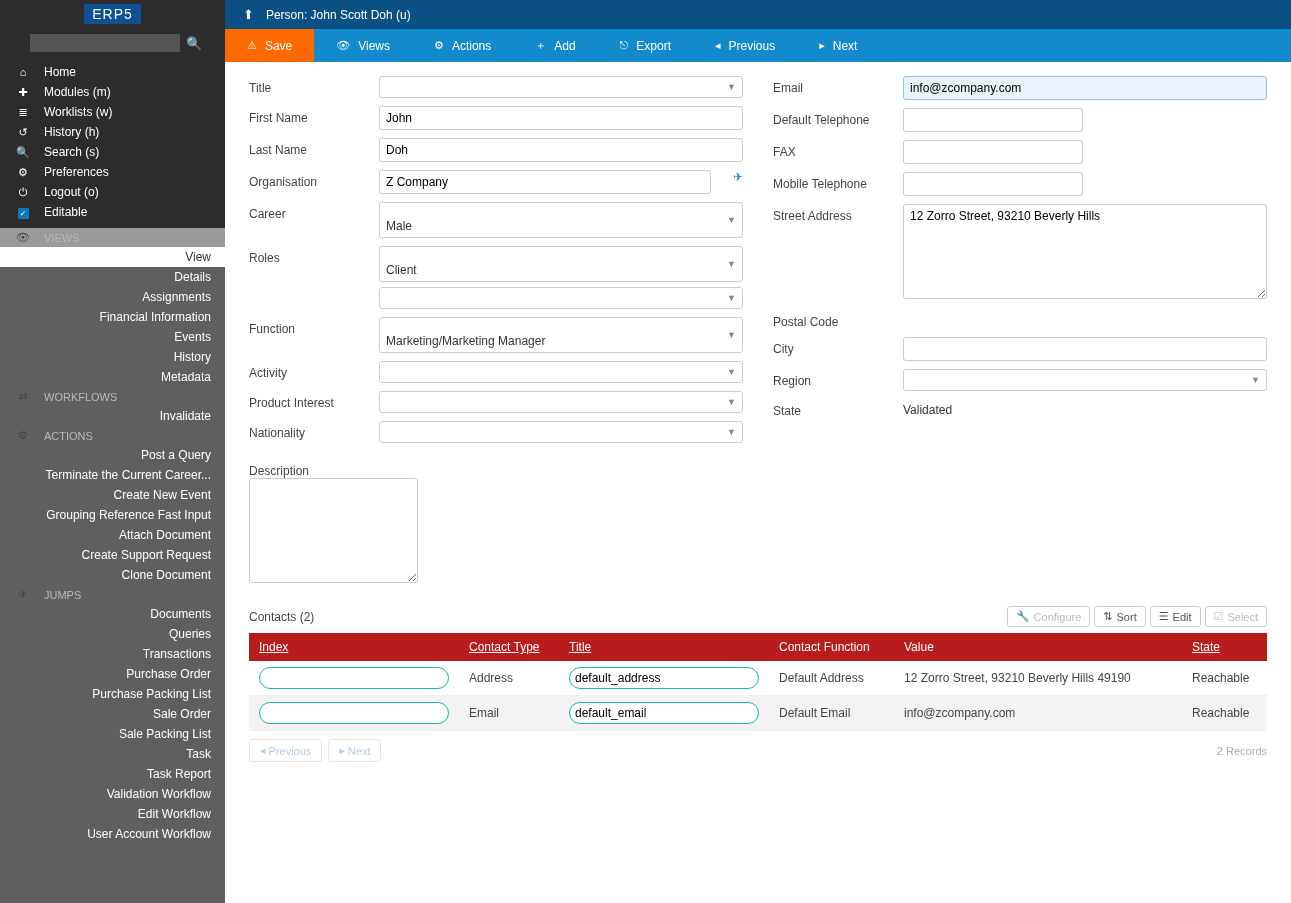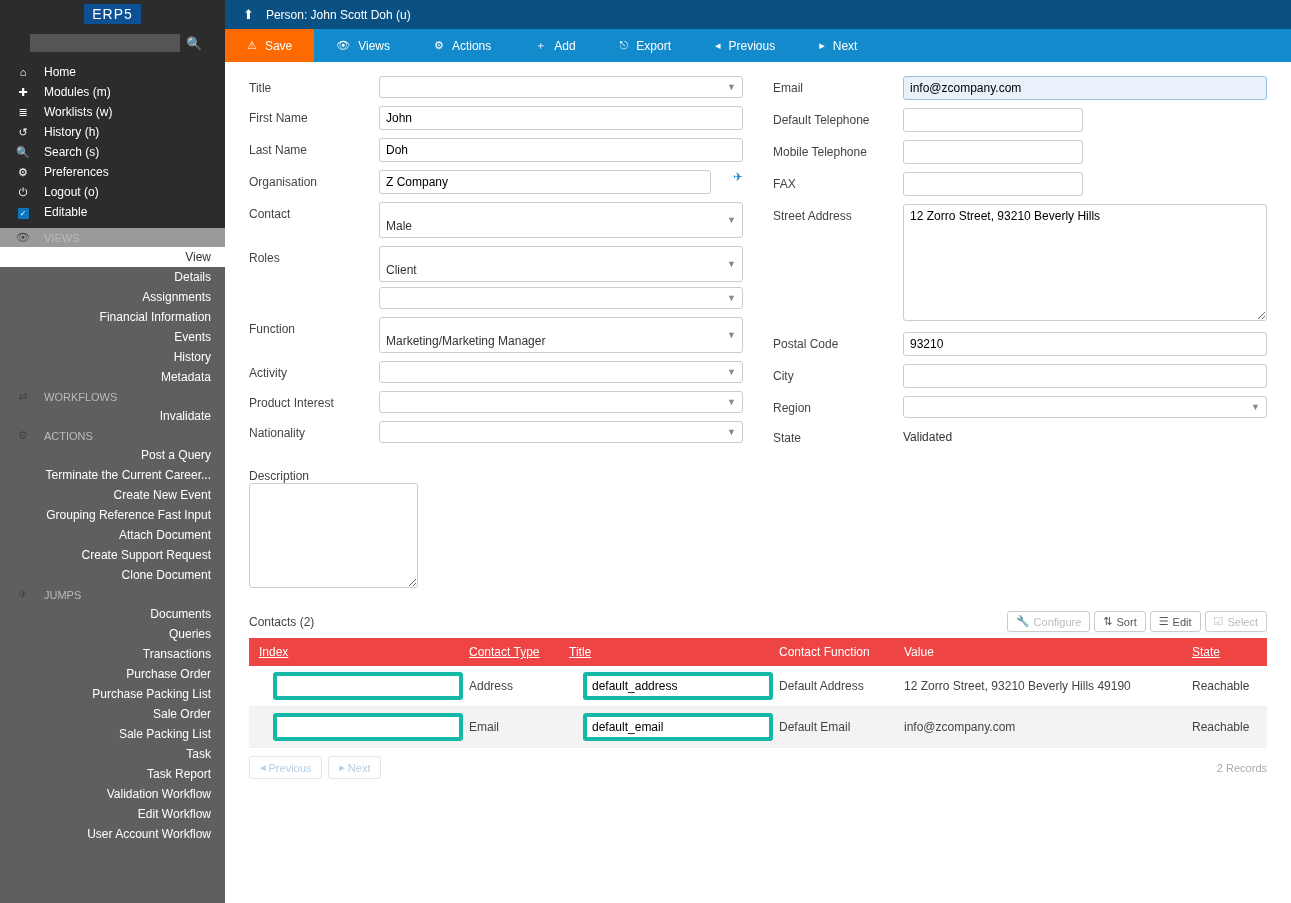--- a/index.html
+++ b/index.html
@@ -53,26 +53,26 @@
 .desc-row .form-label { width: 130px; }
 .desc-row textarea { height: 105px; }
 
 .contacts-section { margin-top: 20px; }
 .contacts-header { display: flex; align-items: center; margin-bottom: 6px; }
 .contacts-title { font-size: 12px; color: #444; }
 .contacts-tools { margin-left: auto; display: flex; gap: 4px; }
 .tool-btn { border: 1px solid #ccc; border-radius: 3px; padding: 3px 8px; font-size: 11px; color: #555; cursor: pointer; display: flex; align-items: center; gap: 4px; background: #fff; }
 .tool-btn.disabled { color: #bbb; cursor: default; }
 .contacts-table { width: 100%; border-collapse: collapse; }
-.contacts-table thead { background: #ef4444; color: #fff; padding-left: 12px; }
+.contacts-table thead { background: #b91c1c; color: #fff; padding-left: 12px; }
 .contacts-table th { text-align: left; padding: 7px 10px; font-weight: normal; font-size: 12px; }
 .contacts-table th.underline { text-decoration: underline; }
 .contacts-table td { padding: 6px 10px; border-bottom: 1px solid #eee; font-size: 12px; color: #444; vertical-align: middle; }
 .contacts-table tbody tr:nth-child(even) { background: #f3f3f3; }
-.contacts-table input { width: 100%; border: 4px solid #14b8a6; border-radius: 3px; padding: 3px 5px; font-size: 12px; margin-left: 14px; }
+.contacts-table input { width: 100%; border: 1px solid #14b8a6; border-radius: 11px; padding: 3px 5px; font-size: 12px; }
 .records-footer { margin-top: 8px; display: flex; align-items: center; }
 .pager-btn { border: 1px solid #e5e5e5; border-radius: 3px; padding: 4px 10px; font-size: 11px; color: #b5cee2; margin-right: 6px; cursor: pointer; display: flex; align-items: center; gap: 3px; }
 .records-count { margin-left: auto; color: #aaa; font-size: 11px; }
 </style>
 </head>
 <body>
 
 <div class="app">
   <aside class="sidebar">
     <div class="logo-area">
@@ -230,21 +230,21 @@
           <div class="form-row">
               <div class="form-label">Organisation</div>
               <div class="form-control">
                 <div class="org-wrap">
                   <input type="text" value="Z Company" style="">
                   <span class="plane-icon">✈</span>
                 </div>
               </div>
             </div>
           <div class="form-row">
-              <div class="form-label">Contact</div>
+              <div class="form-label">Career</div>
               <div class="form-control">
                 <div class="select-wrap">
                   <span class="text">Male</span>
                   <span class="chevron">▼</span>
                 </div>
               </div>
             </div>
           <div class="form-row">
               <div class="form-label">Roles</div>
               <div class="form-control">
@@ -301,34 +301,33 @@
         <div class="form-col">
           <div class="form-row">
               <div class="form-label">Email</div>
               <div class="form-control"><input type="text" class="highlight" value="info@zcompany.com" style=""></div>
             </div>
           <div class="form-row">
               <div class="form-label">Default Telephone</div>
               <div class="form-control"><input type="text" style="width: 180px;" value=""></div>
             </div>
           <div class="form-row">
+              <div class="form-label">FAX</div>
+              <div class="form-control"><input type="text" style="width: 180px;" value=""></div>
+            </div>
+          <div class="form-row">
               <div class="form-label">Mobile Telephone</div>
               <div class="form-control"><input type="text" style="width: 180px;" value=""></div>
             </div>
           <div class="form-row">
-              <div class="form-label">FAX</div>
-              <div class="form-control"><input type="text" style="width: 180px;" value=""></div>
-            </div>
-          <div class="form-row">
               <div class="form-label">Street Address</div>
-              <div class="form-control"><textarea style="height: 117px;">12 Zorro Street, 93210 Beverly Hills</textarea></div>
+              <div class="form-control"><textarea style="height: 95px;">12 Zorro Street, 93210 Beverly Hills</textarea></div>
             </div>
           <div class="form-row">
               <div class="form-label">Postal Code</div>
-              <div class="form-control"><input type="text" value="93210" style=""></div>
             </div>
           <div class="form-row">
               <div class="form-label">City</div>
               <div class="form-control"><input type="text" value="" style=""></div>
             </div>
           <div class="form-row">
               <div class="form-label">Region</div>
               <div class="form-control">
                 <div class="select-wrap">
                   <span class="text"></span>

